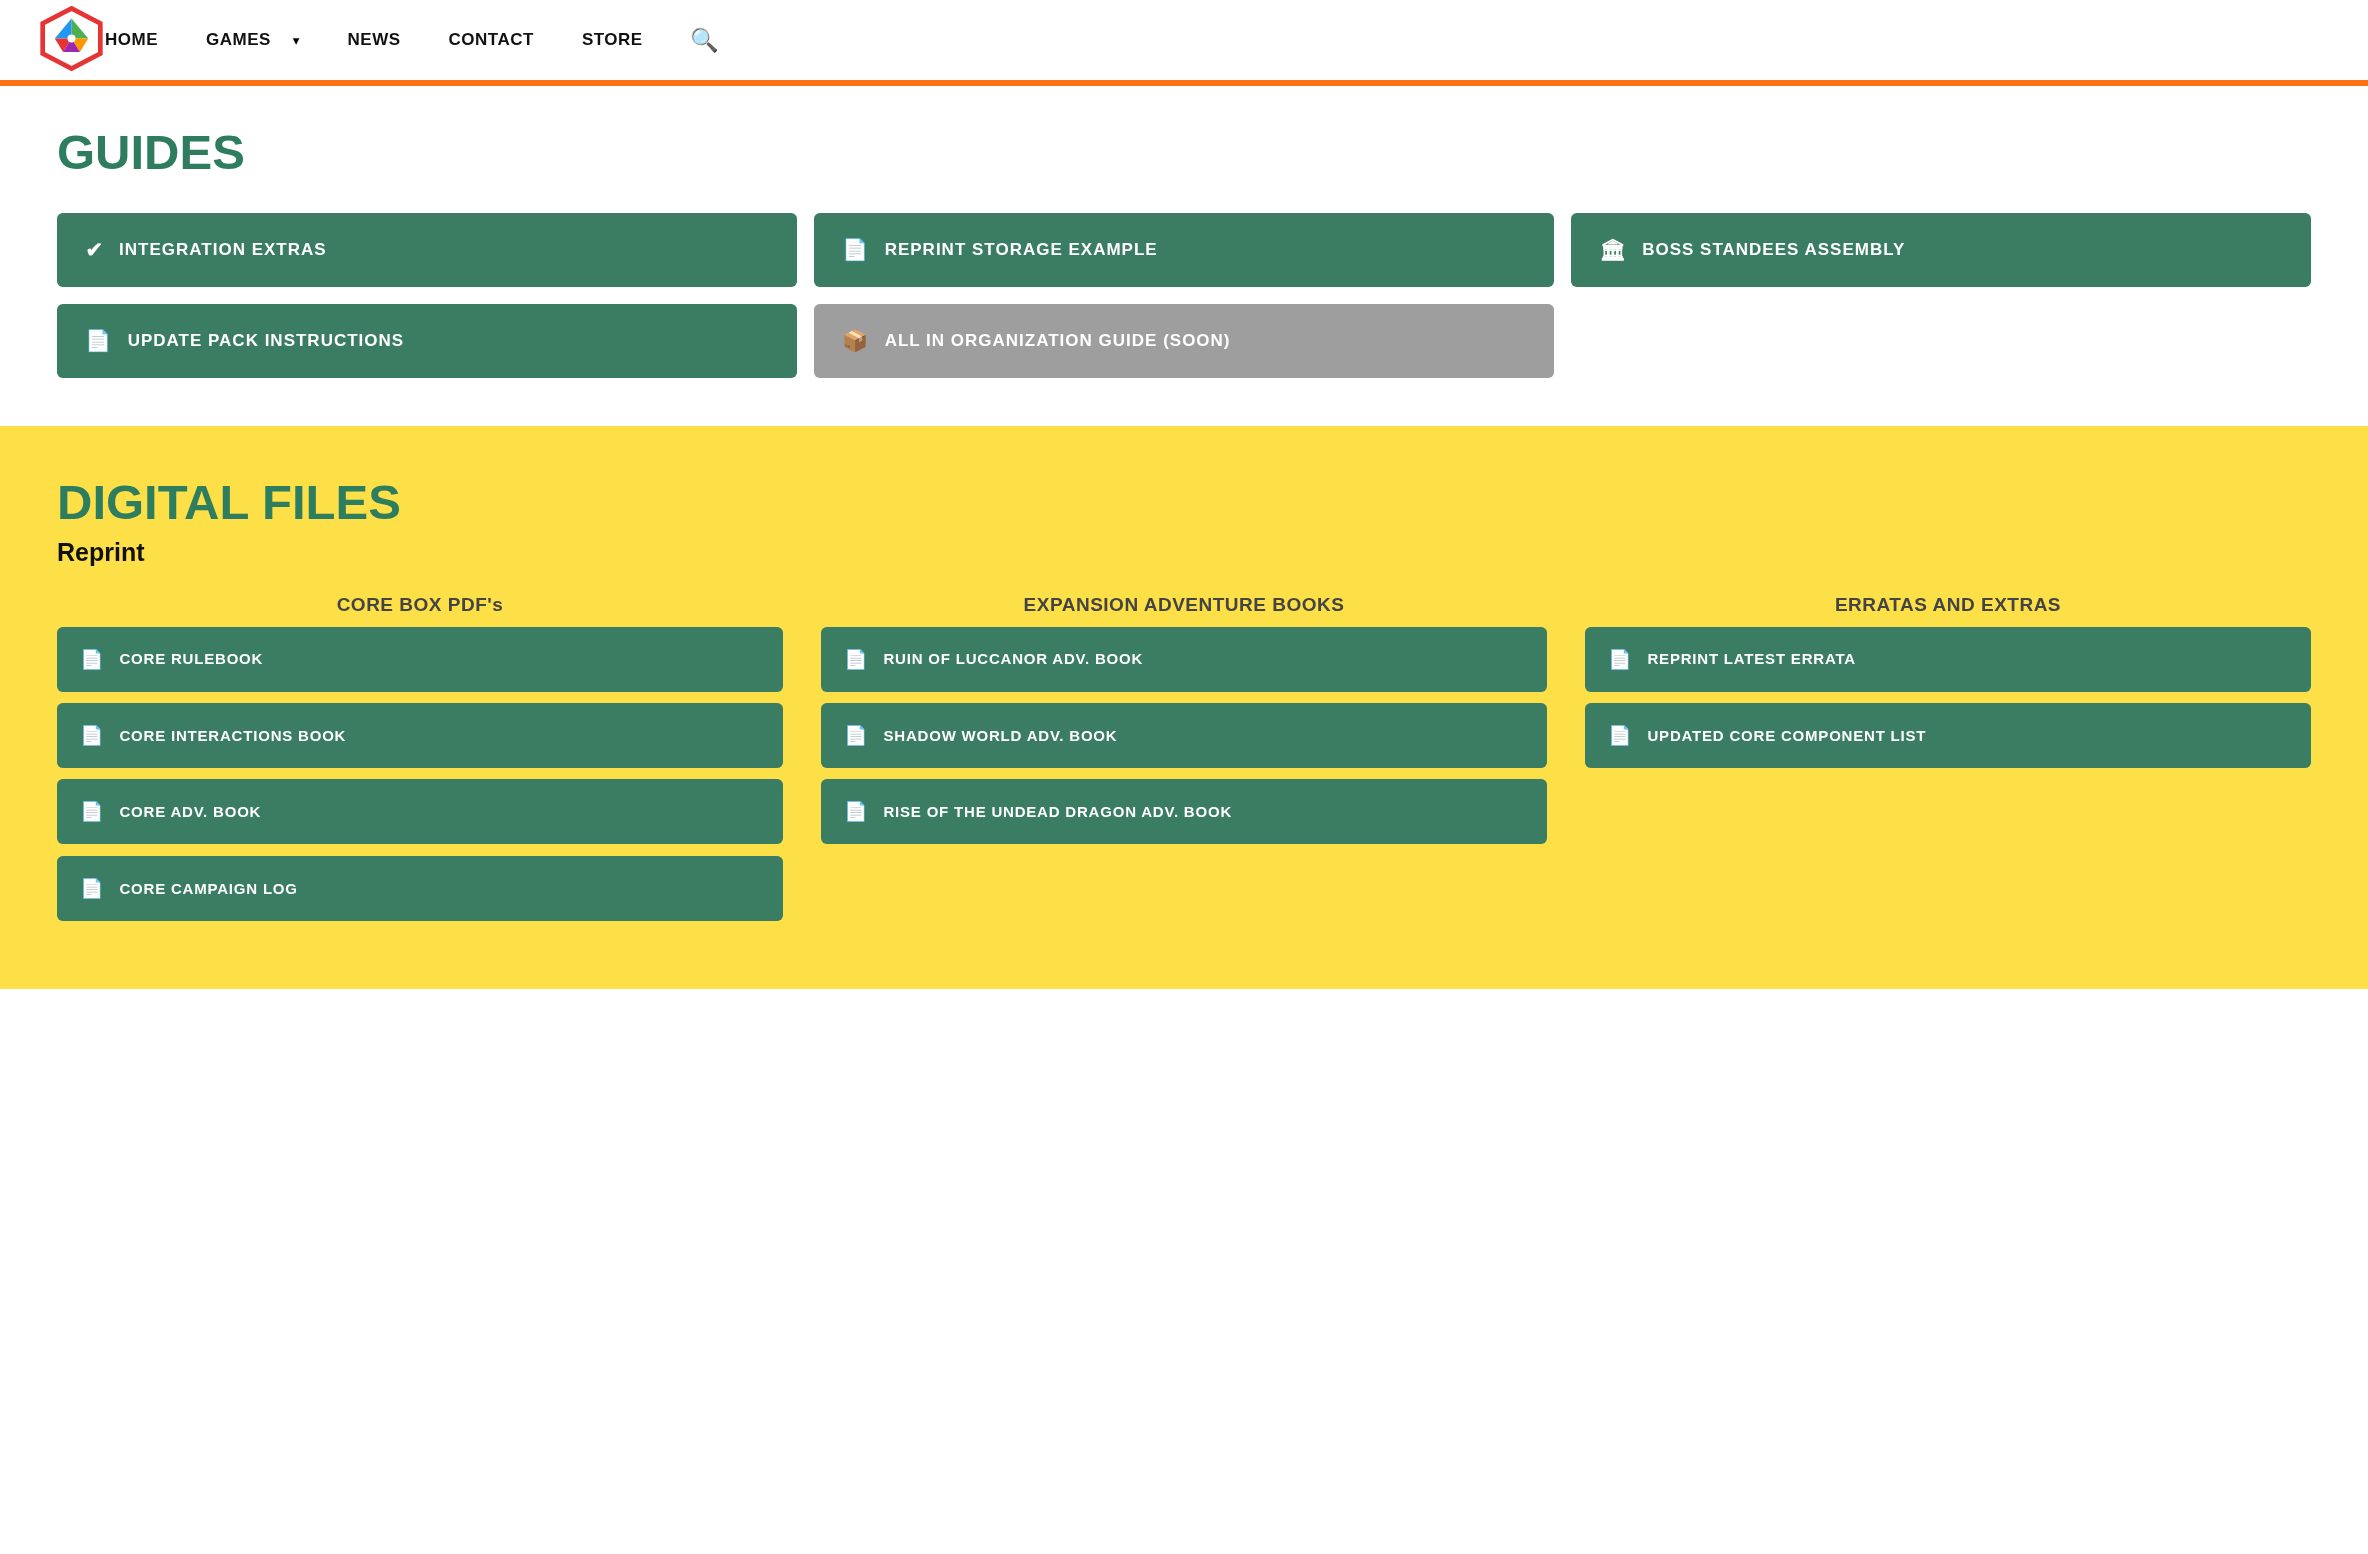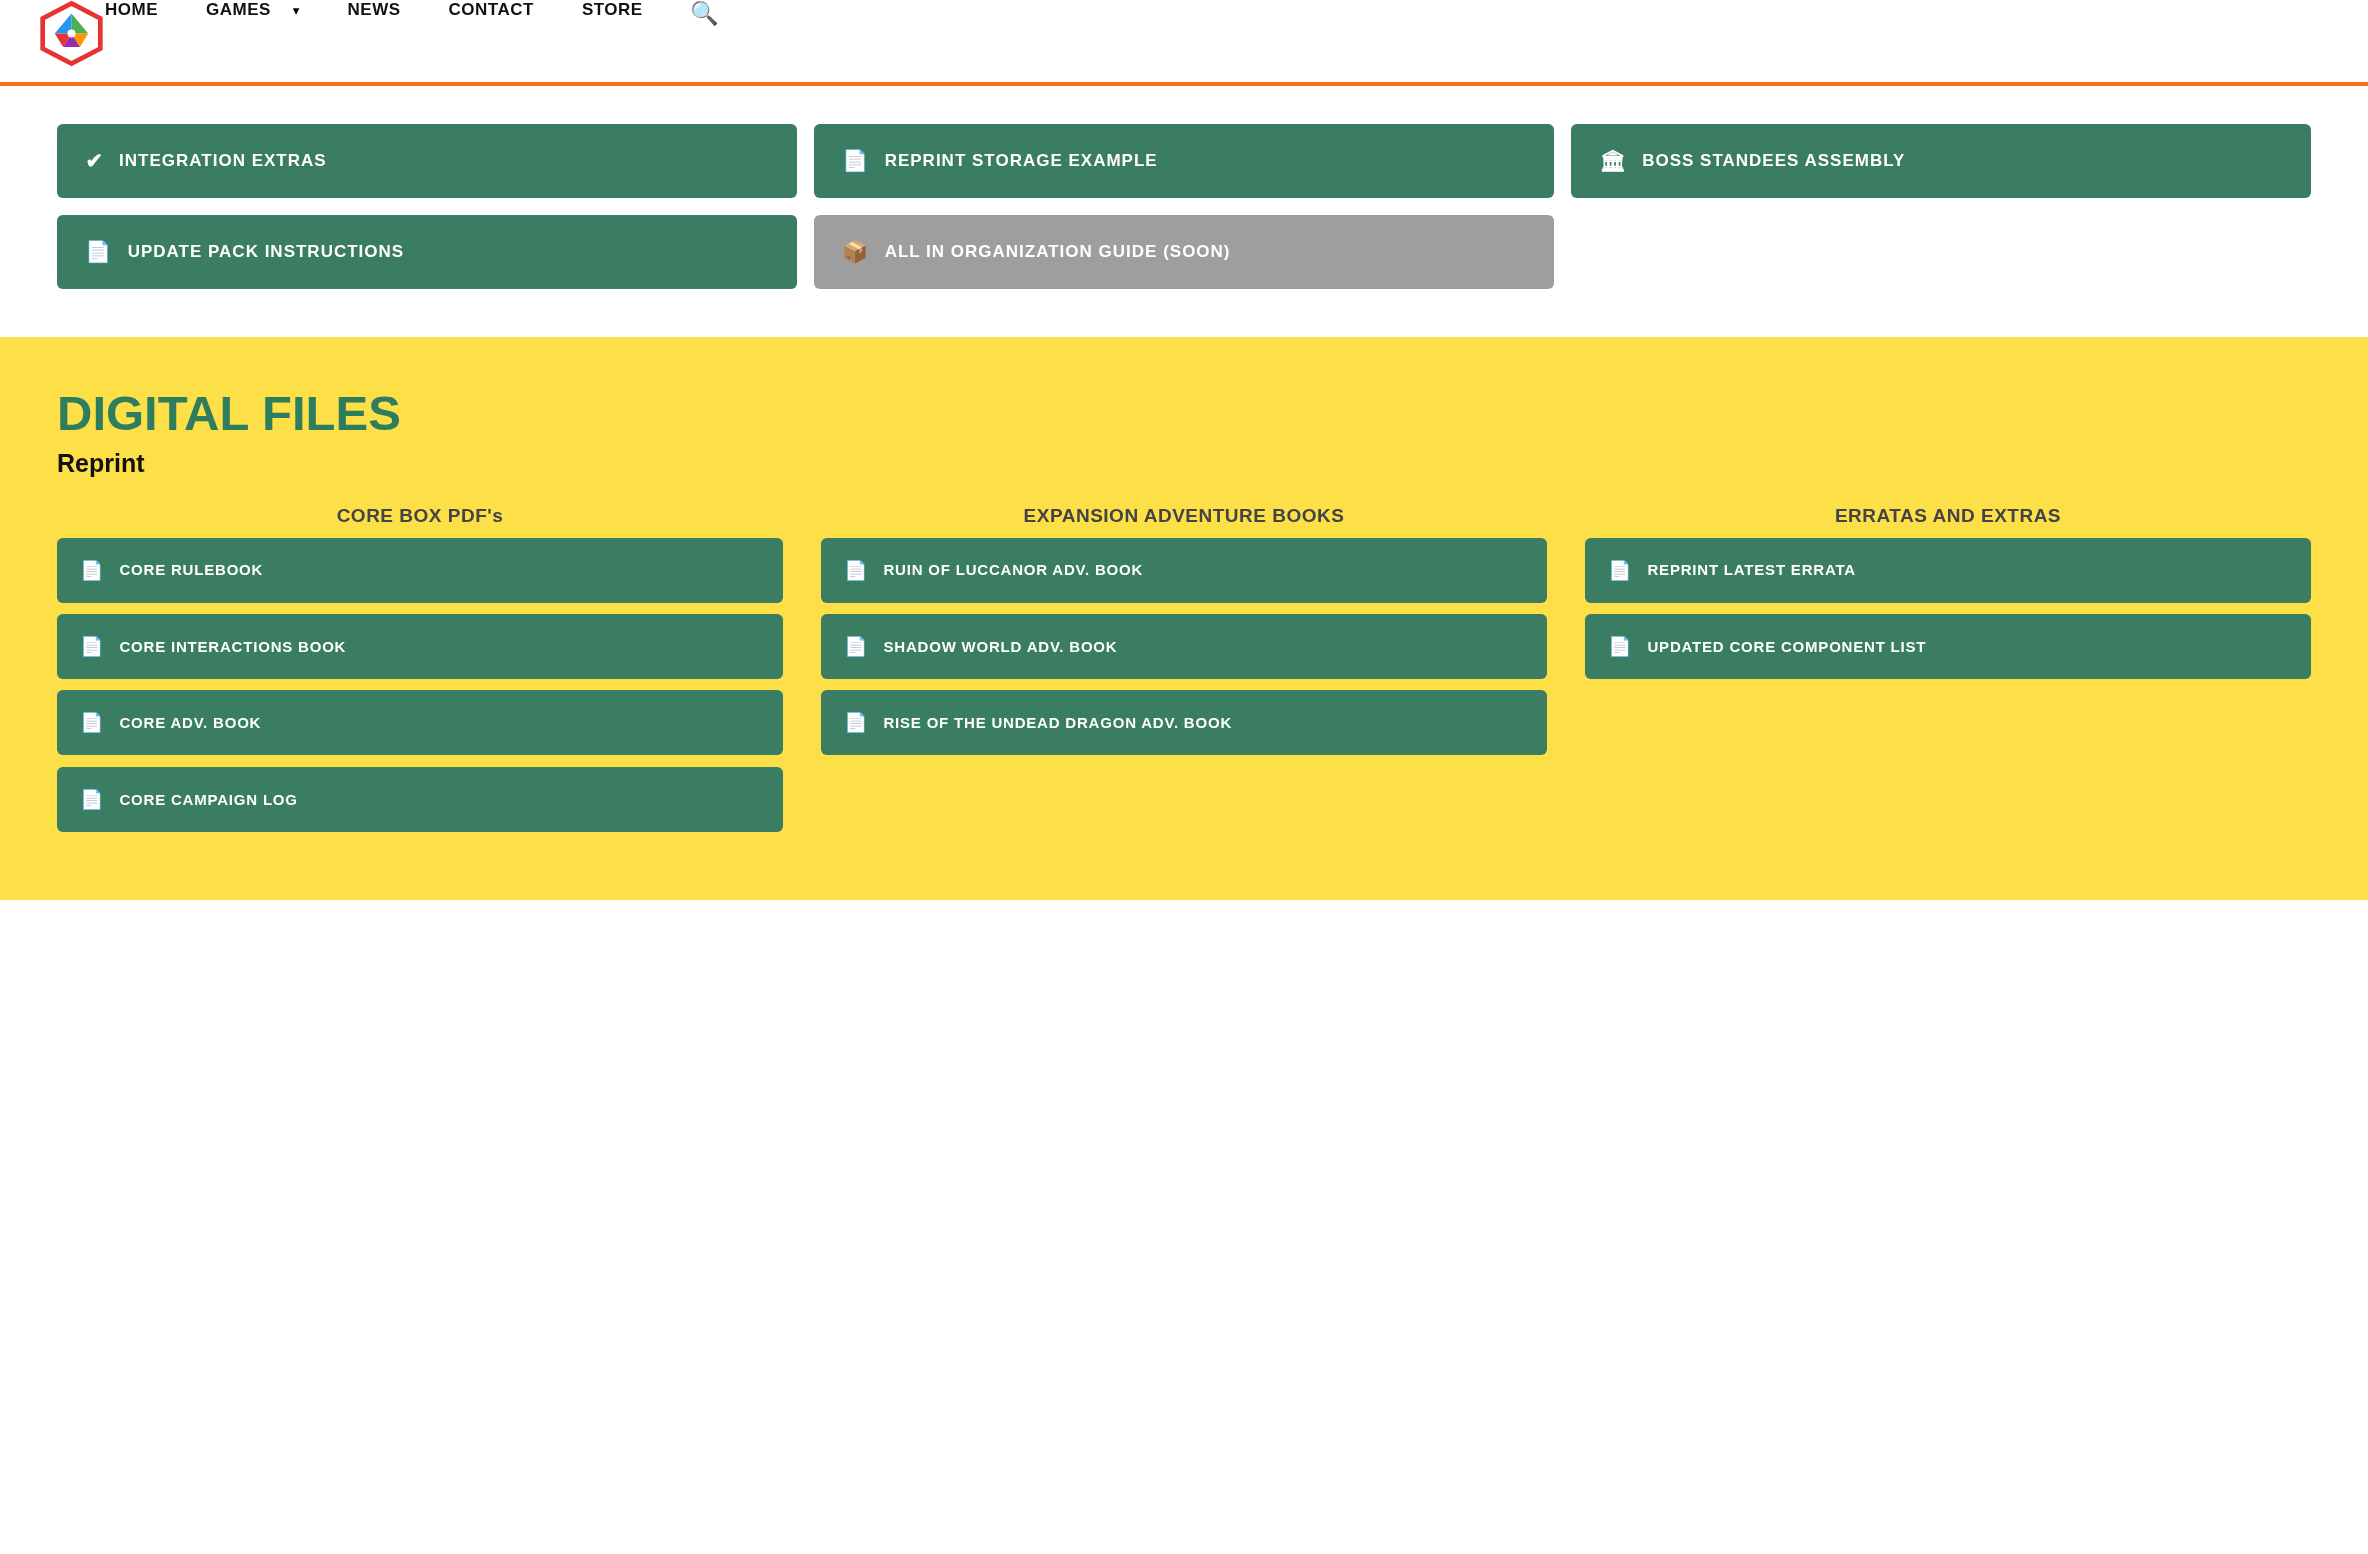--- a/index.html
+++ b/index.html
@@ -1,25 +1,25 @@
 <!DOCTYPE html>
 <html style="font-size:15px"><head>
   <meta charset="utf-8">
   <style>
     * { box-sizing: border-box; margin: 0; padding: 0; }
     body { font-family: 'Arial', sans-serif; background: #fff; }
 
     
     .navbar {
       display: flex;
-      align-items: flex-start;
+      align-items: center;
       padding: 0 38px;
       height: 86px;
       background: #fff;
-      border-bottom: 4px solid #f97316;
+      border-bottom: 6px solid #f97316;
       position: relative;
     }
     .nav-links {
       display: flex;
       align-items: center;
       gap: 48px;
       list-style: none;
     }
     .nav-links li a {
       text-decoration: none;
@@ -185,20 +185,21 @@
     </li>
     <li>
       <a href="#">STORE</a>
     </li>
   </ul>
 
   <span class="nav-search-icon">🔍</span>
 </nav>
 
 <section class="guides-section">
+  <h1 class="section-title">GUIDES</h1>
 
   <div class="guides-grid">
     <button class="btn-guide btn-green">
       <span class="btn-icon">✔</span>
       <span class="btn-guide-text">INTEGRATION EXTRAS</span>
     </button>
     <button class="btn-guide btn-green">
       <span class="btn-icon">📄</span>
       <span class="btn-guide-text">REPRINT STORAGE EXAMPLE</span>
     </button>

